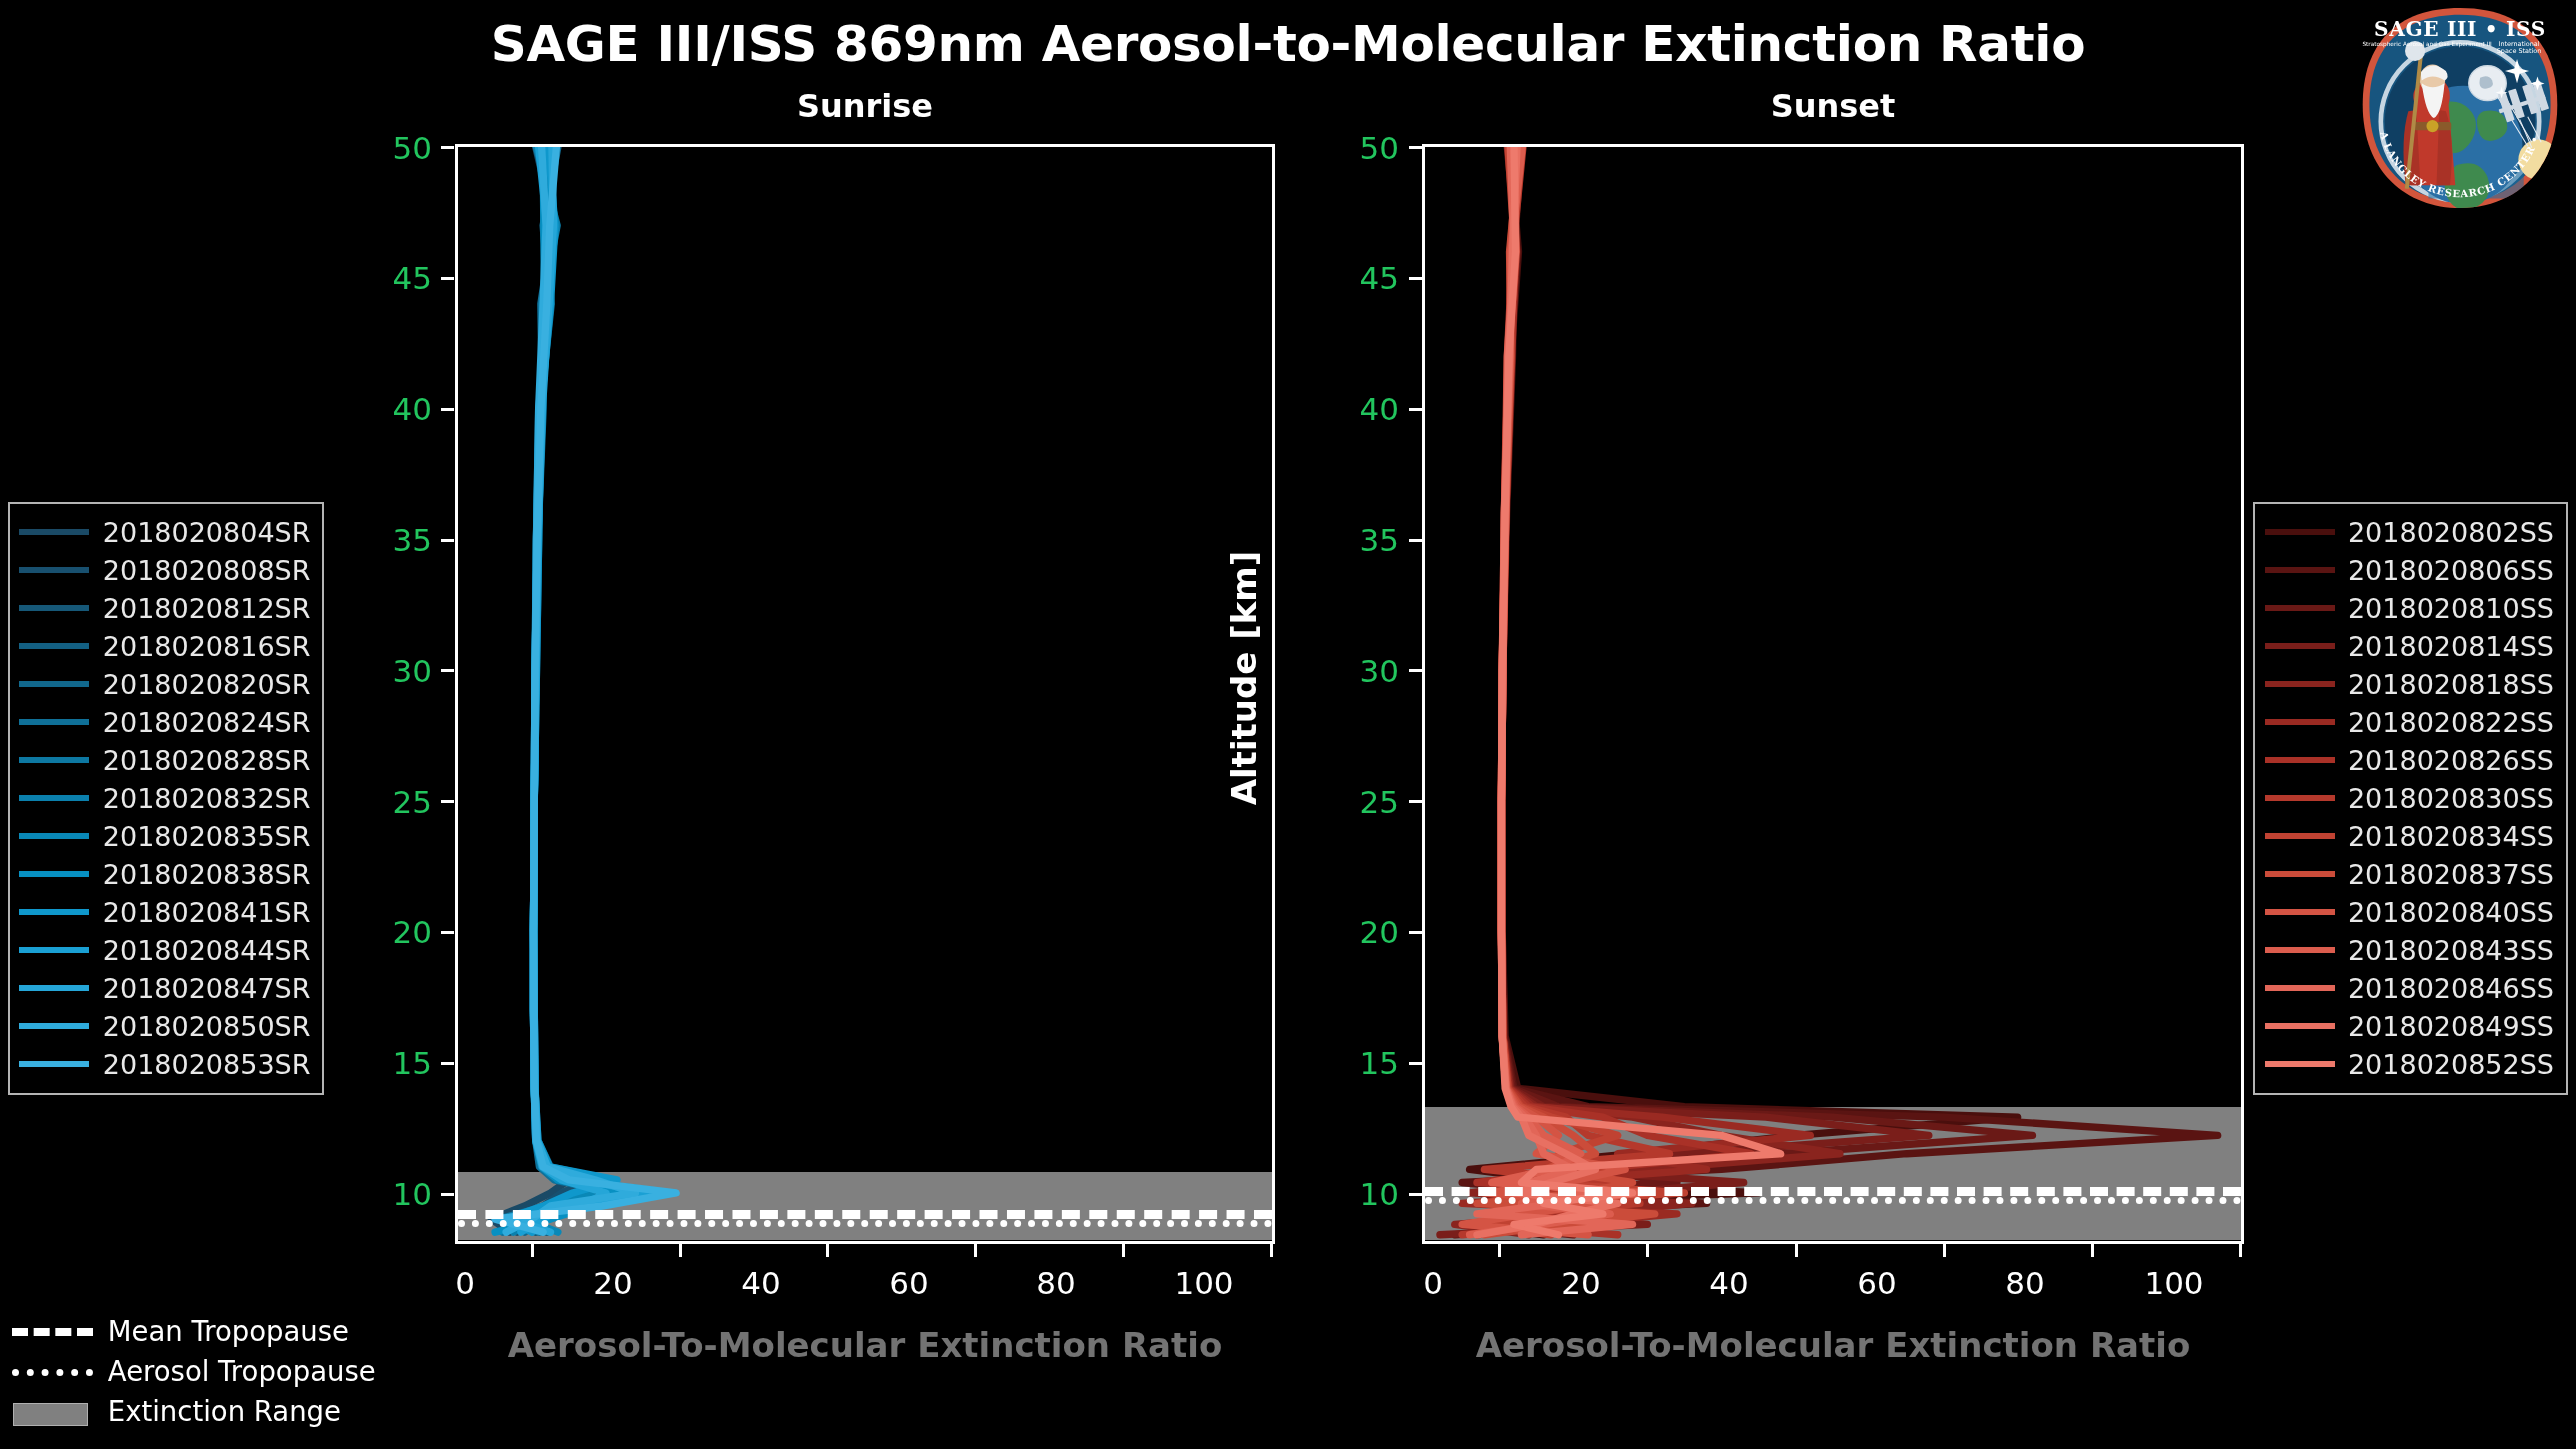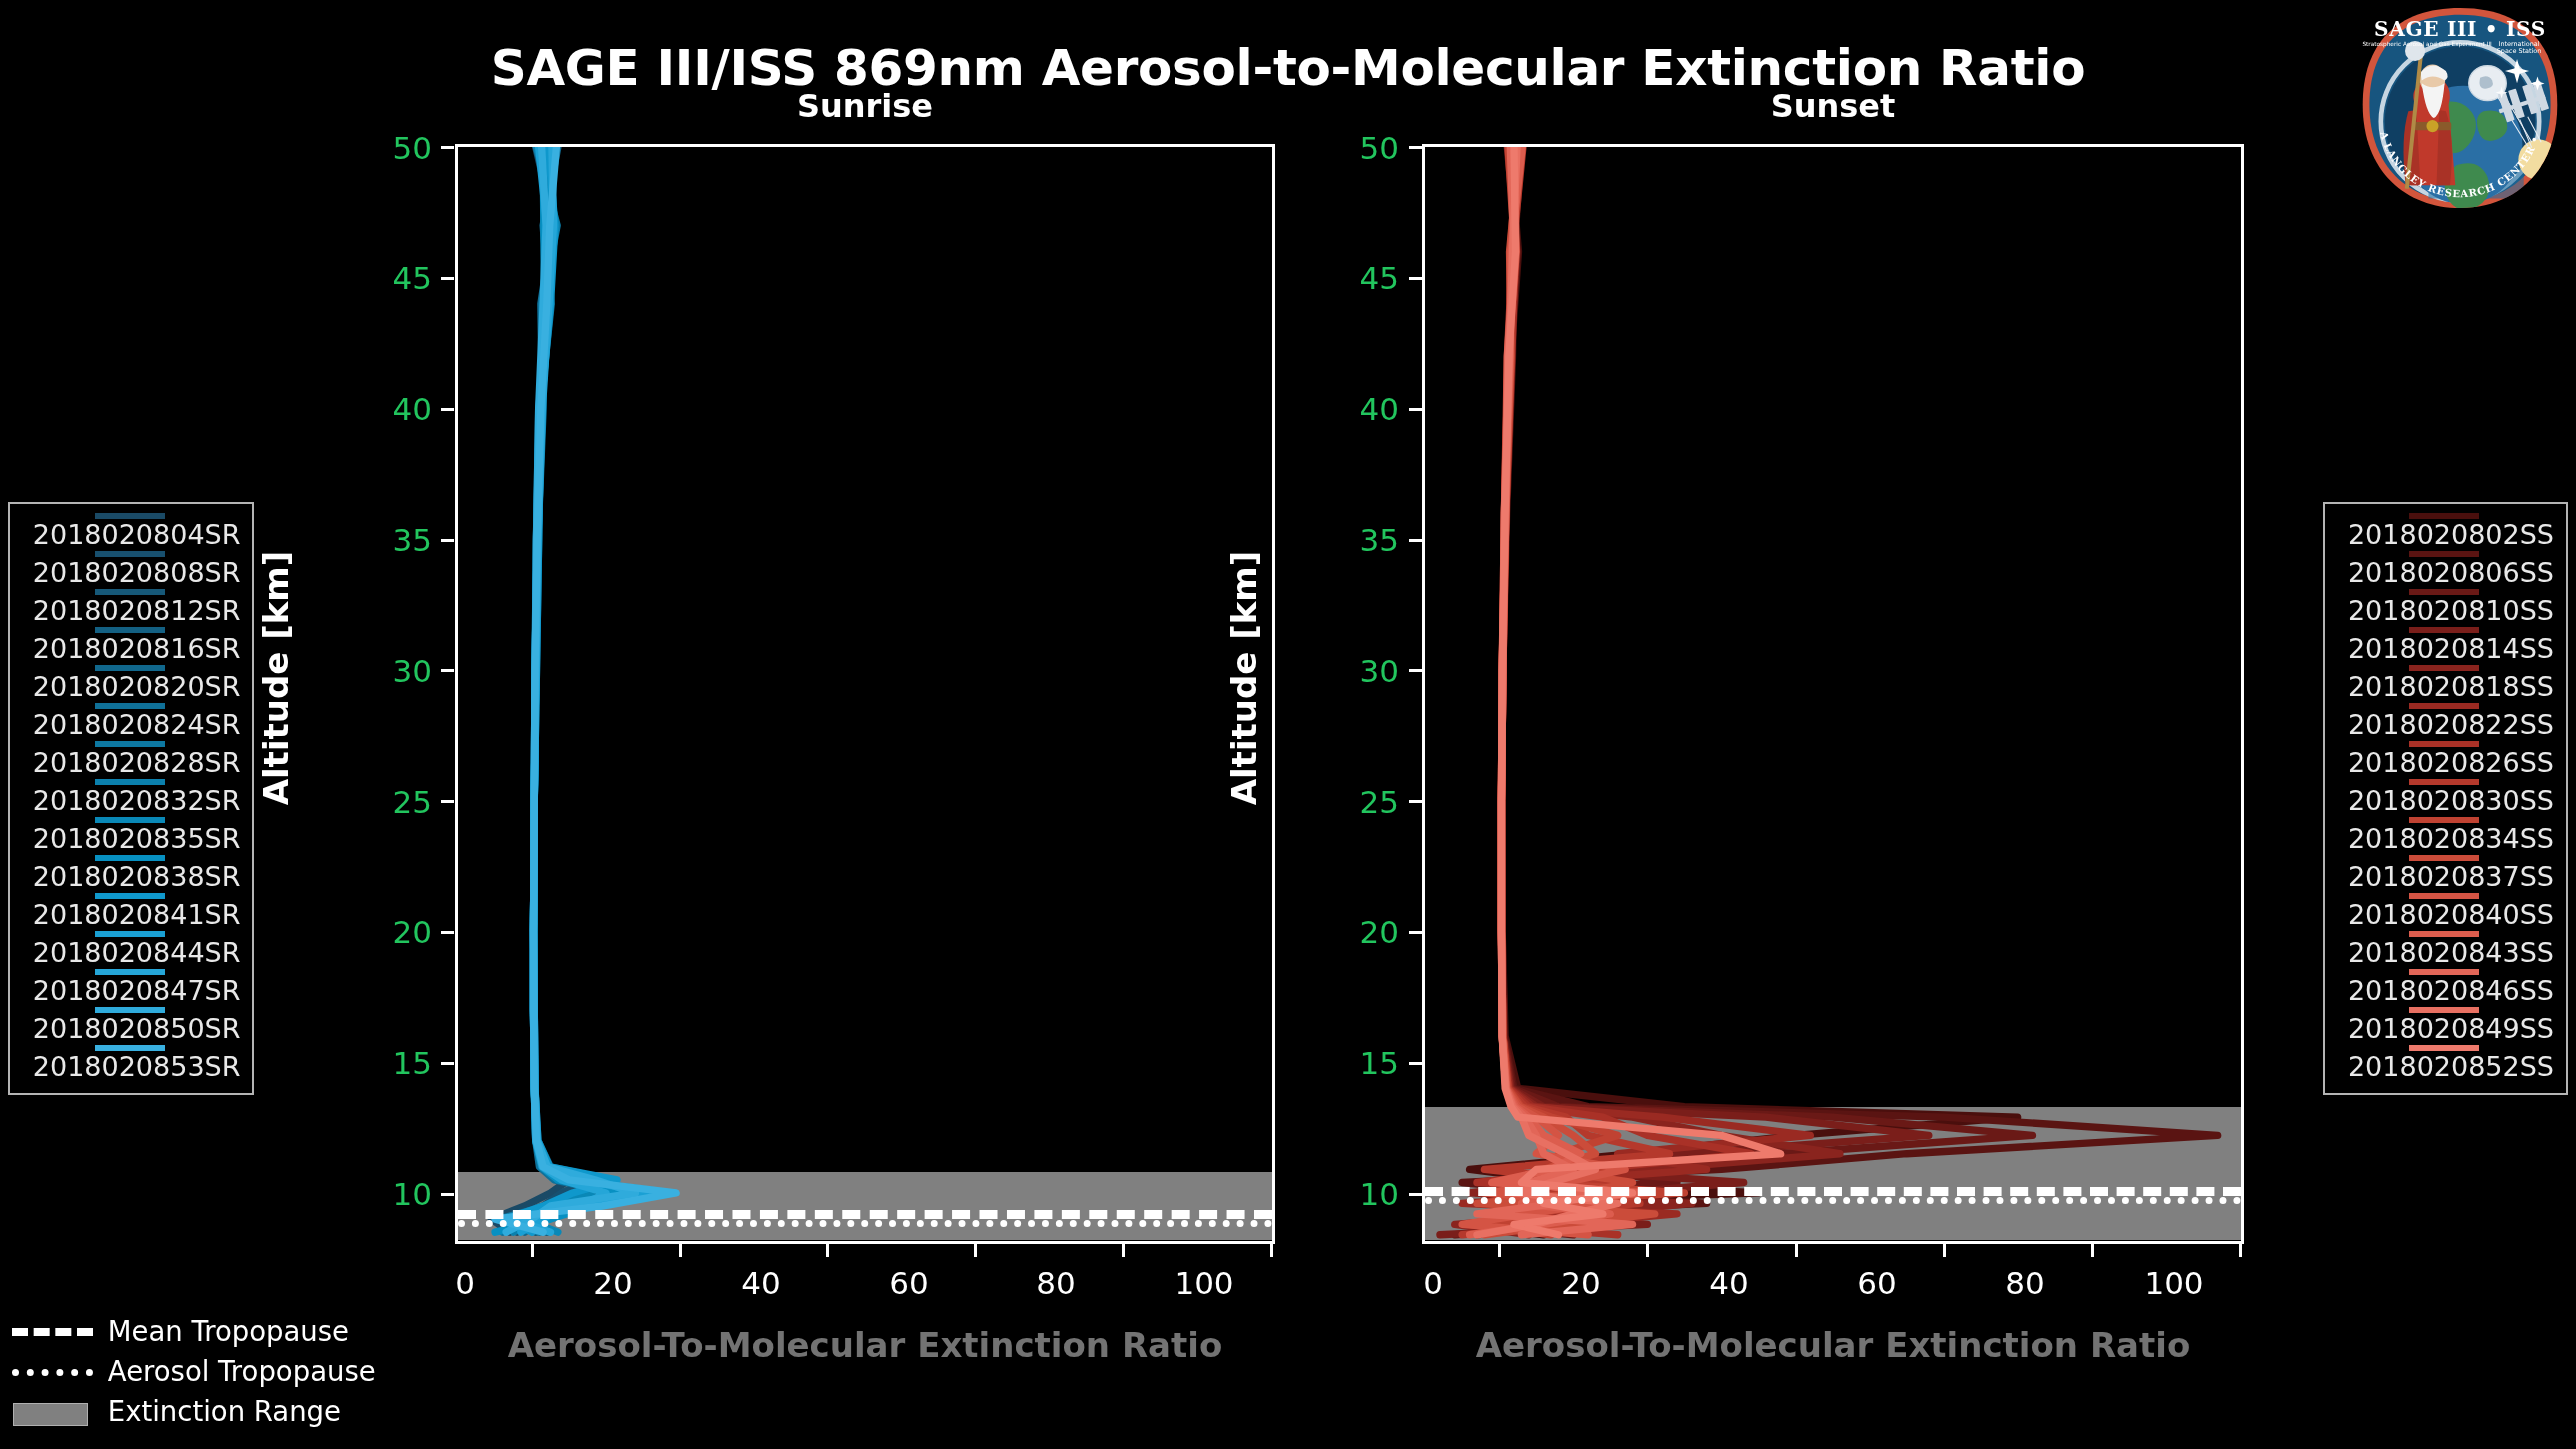--- a/index.html
+++ b/index.html
@@ -9,21 +9,20 @@
     font-family:"DejaVu Sans", sans-serif; color:#fff;
   }
   .figure { position:absolute; inset:0; }
 
   
   #main-title {
     position:absolute; left:0; right:0; top:14.8px;
     text-align:center; font-size:50px; font-weight:bold;
     letter-spacing:-0.3px; color:#ffffff;
     font-family:"DejaVu Sans", sans-serif;
-    margin-top:24px;
   }
   #sub-title {
     position:absolute; left:0; right:0; top:82px;
     text-align:center; font-size:42px; font-weight:bold; color:#ffffff;
   }
   .panel-title {
     position:absolute; top:87px; font-size:32px; font-weight:bold;
     text-align:center; color:#ffffff;
   }
   #sunrise-title { left:455px; width:820px; }
@@ -64,21 +63,21 @@
     white-space:nowrap;
   }
 
   
   .series-legend {
     position:absolute; border:2px solid #b4b4b4; background:#000;
     padding:9.4px 12px 9.4px 9.4px;
   }
   #legend-sunrise { left:8px; top:502px; }
   #legend-sunset  { right:8px; top:502px; }
-  .legend-row { display:flex; align-items:center; height:38px;flex-direction:column; }
+  .legend-row { display:flex; align-items:center; height:38px; }
   .legend-swatch { width:70px; height:6px; flex:0 0 auto; }
   .legend-text {
     font-size:27px; color:#e8e8e8; margin-left:13.4px; white-space:nowrap;
     font-family:"DejaVu Sans", sans-serif;
   }
   #legend-sunset .legend-row { justify-content:flex-start; }
 
   
   #tropo-legend { position:absolute; left:12px; top:1311px; }
   .tl-row { display:flex; align-items:center; height:40px; }

